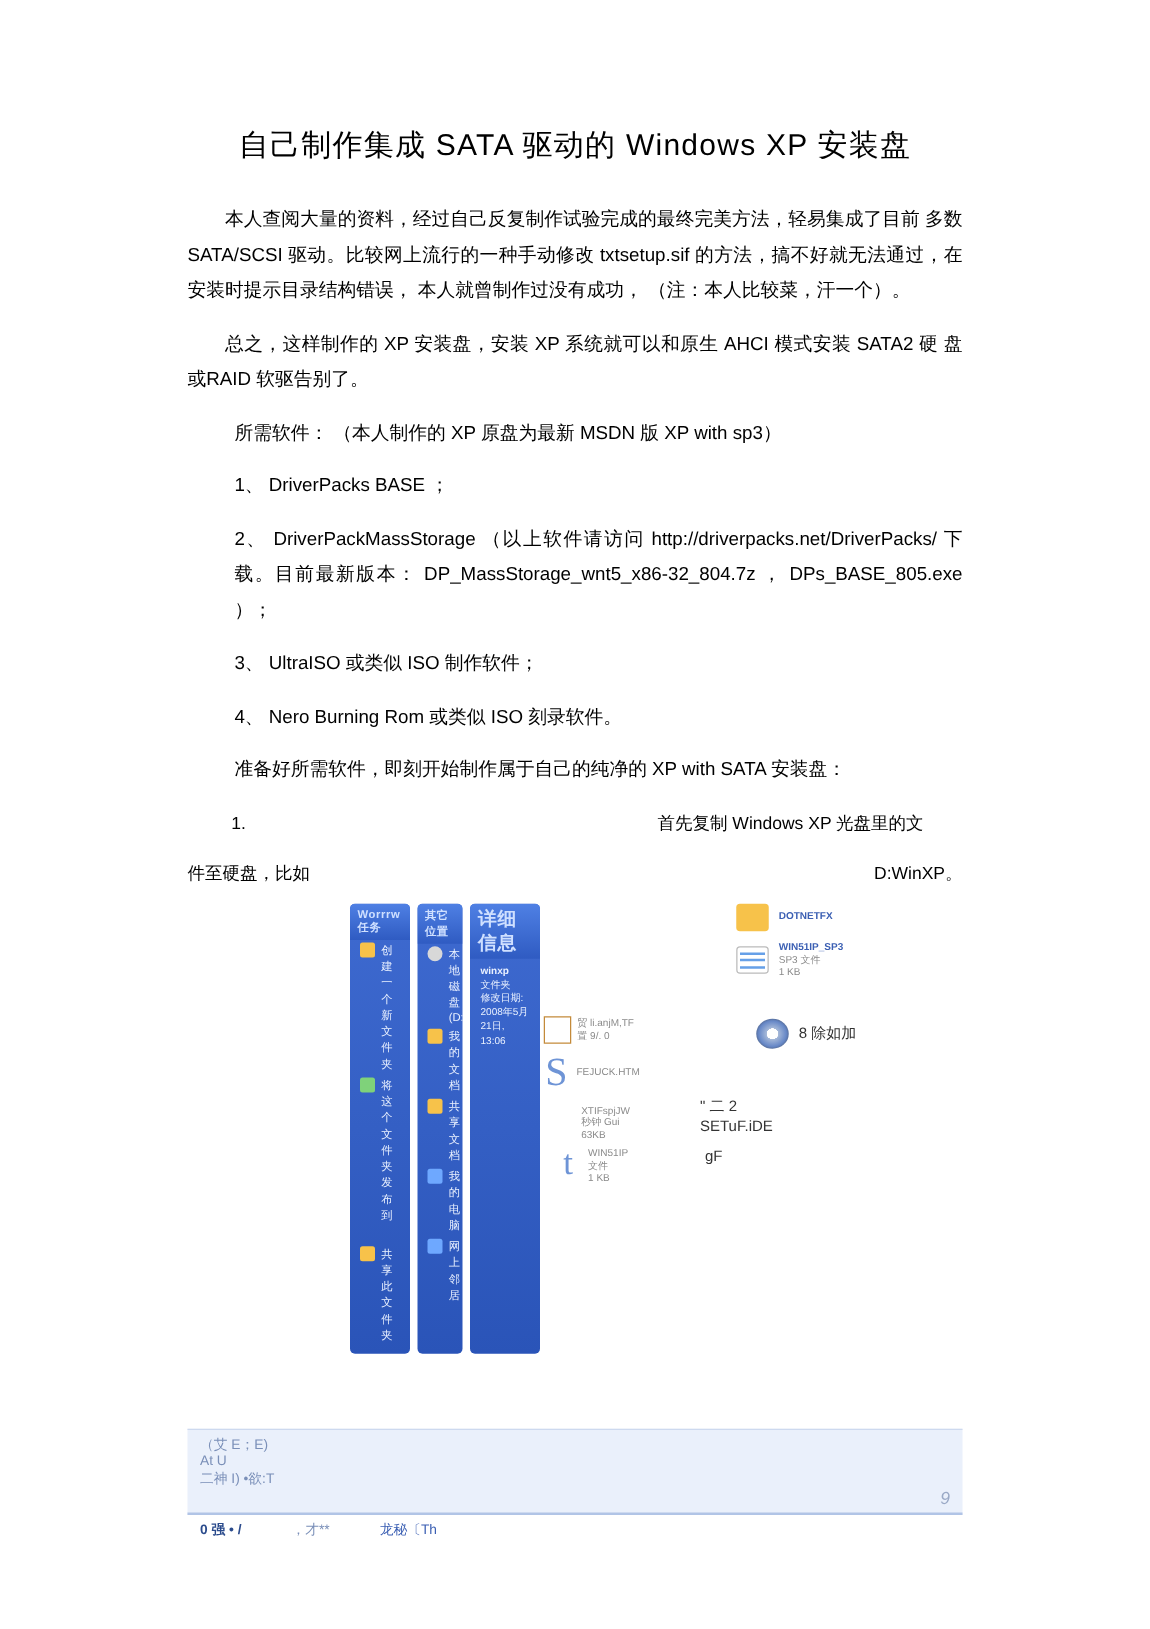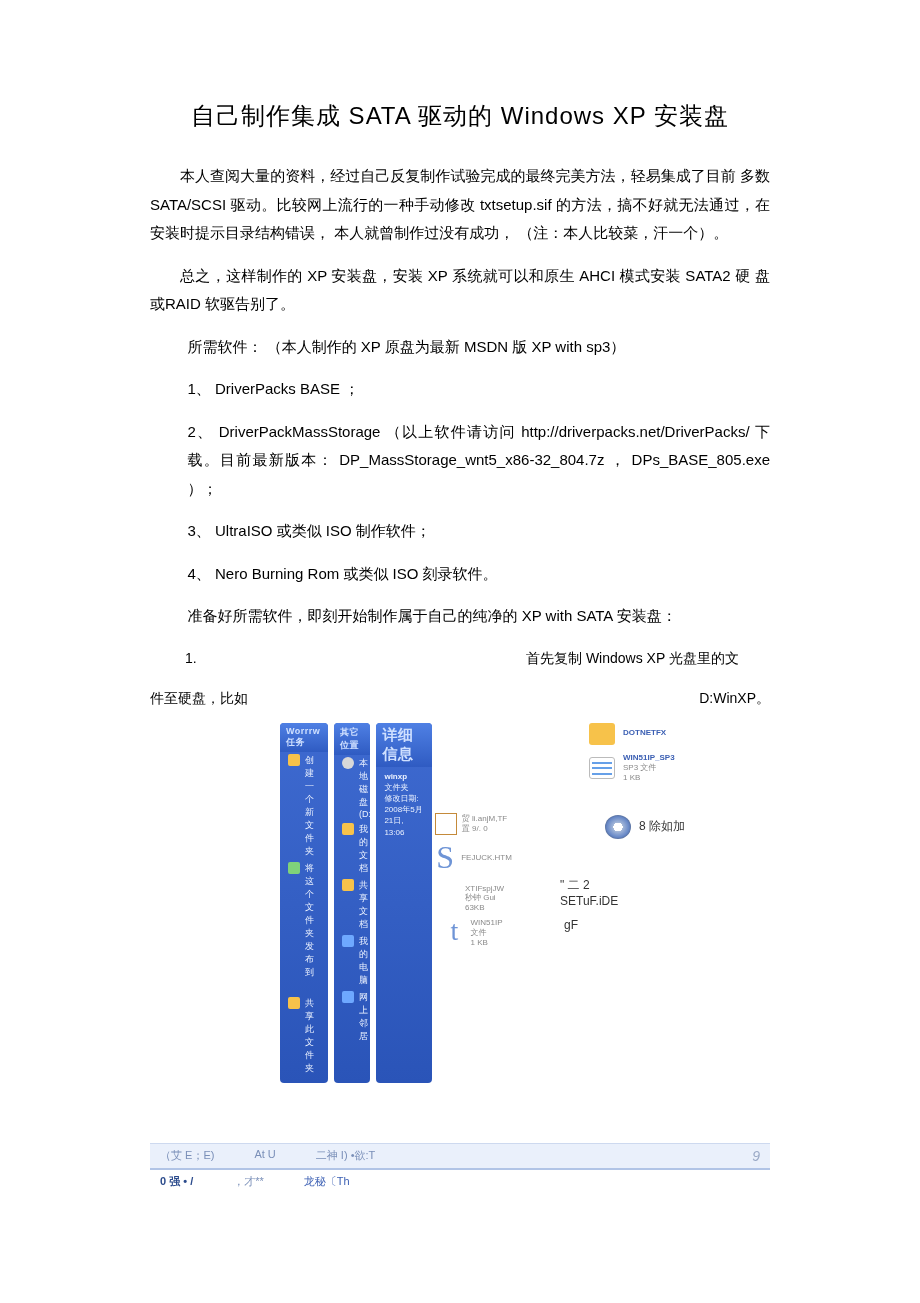--- a/index.html
+++ b/index.html
@@ -163,20 +163,21 @@
     margin: 40px 150px 0 150px;
     font-size: 11px;
     color: #7a8fb8;
   }
   .bb-top {
     display: flex;
     padding: 4px 10px;
     background: #eaf0fb;
     border-top: 1px solid #cdd9ef;
     border-bottom: 2px solid #b1c4e6;
+    flex-direction: column;
   }
   .bb-top .seg { margin-right: 40px; }
   .bb-top .push { margin-left: auto; font-style: italic; color: #9aa9c6; font-size: 14px;}
   .bb-bot {
     display: flex;
     padding: 4px 10px 10px 10px;
     align-items: flex-end;
   }
   .bb-bot .seg { margin-right: 40px; }
   .bold-z { font-weight: bold; color: #2b4b8c;}

